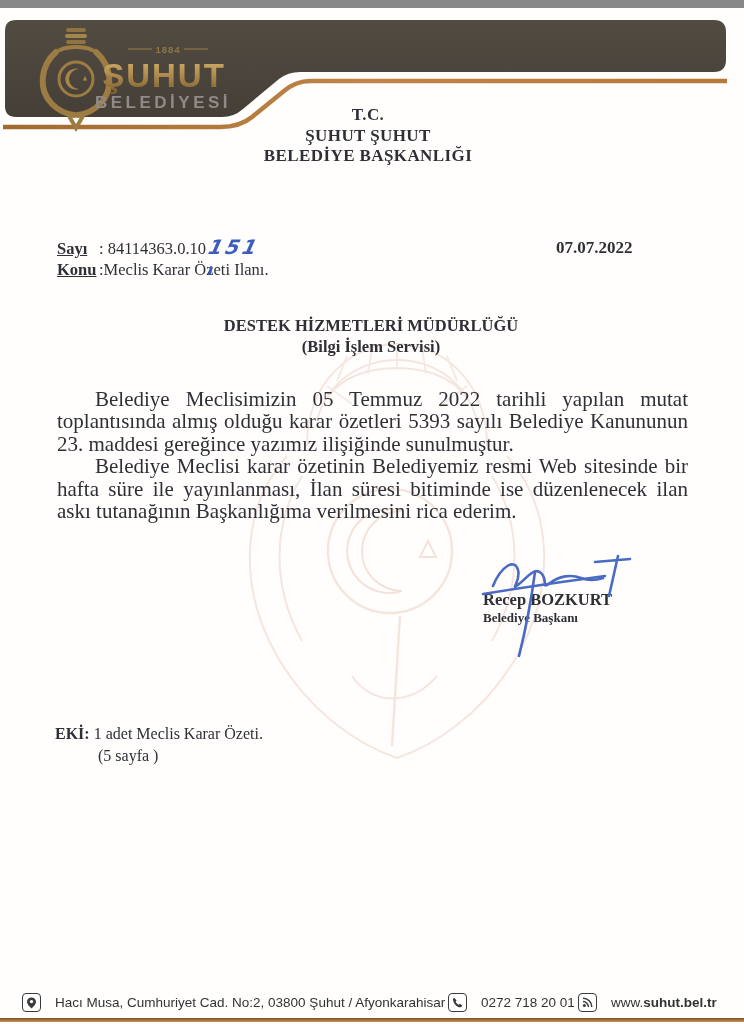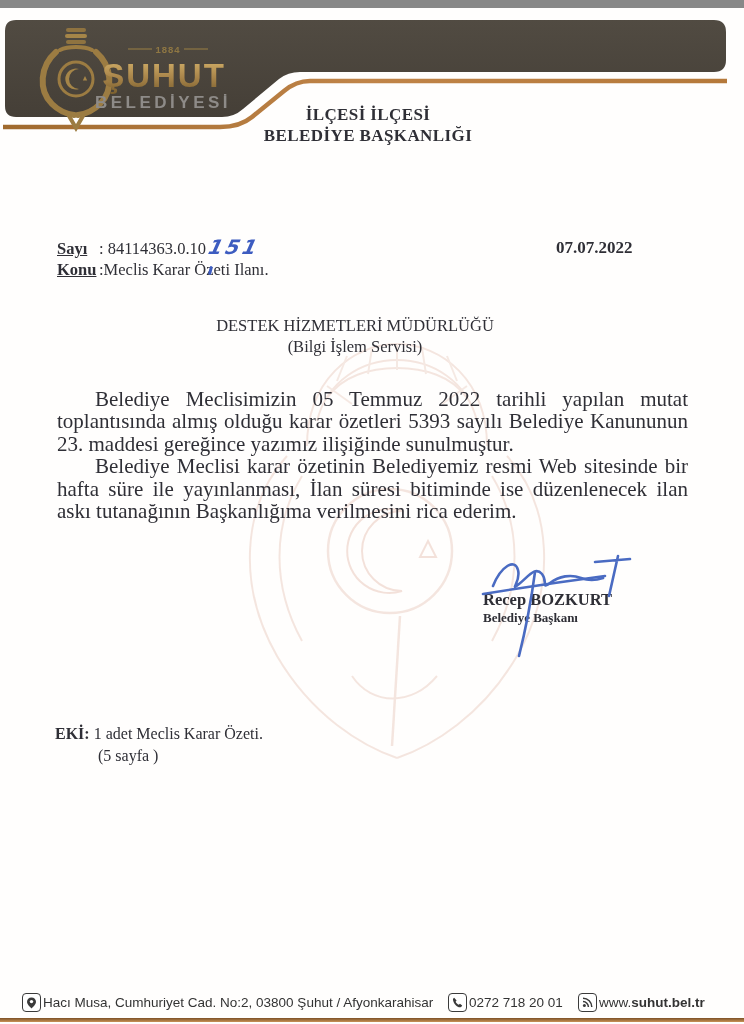--- a/index.html
+++ b/index.html
@@ -22,39 +22,39 @@
   .handwritten{
     display:inline-block;color:#3d5cc0;font-family:"DejaVu Sans",sans-serif;
     font-style:italic;font-weight:bold;font-size:20px;letter-spacing:3px;
     transform:skewX(-14deg);margin-left:3px;line-height:1;
   }
   .doc-date{position:absolute;top:230px;left:556px;font-weight:bold;font-size:17px;z-index:3;}
   .blue-tick{position:absolute;left:209px;top:258px;width:3px;height:9px;background:#3d5cc0;
     transform:rotate(14deg);border-radius:2px;z-index:3;}
   
   .subject{position:absolute;top:307px;left:0;width:710px;text-align:center;
-    font-weight:normal;font-size:16.5px;line-height:21px;z-index:3;}
+    font-weight:bold;font-size:16.5px;line-height:21px;z-index:3;padding-left:16px;}
   
   .body-text{position:absolute;top:380px;left:57px;width:631px;z-index:3;
     font-size:21px;line-height:22.4px;text-align:justify;}
   .body-text p{margin:0;text-indent:38px;}
   
   .watermark{position:absolute;left:232px;top:318px;z-index:1;opacity:.6;}
   
   .sig-svg{position:absolute;left:455px;top:530px;z-index:4;}
   .sig-name{position:absolute;left:483px;top:582px;font-weight:bold;font-size:16.5px;z-index:3;}
   .sig-title{position:absolute;left:483px;top:602px;font-weight:bold;font-size:13px;z-index:3;}
   
   .attachment{position:absolute;left:55px;top:715px;font-size:16px;line-height:22px;z-index:3;}
   .attachment .lbl{font-weight:bold;}
   .attachment .line2{margin-left:43px;}
   
   .footer{position:absolute;left:0;top:982px;width:744px;height:42px;z-index:3;
     font-family:"Liberation Sans",sans-serif;font-size:13.5px;color:#333;}
-  .footer-item{position:absolute;top:3px;display:flex;align-items:center;gap:2px;white-space:nowrap;text-align:center;}
+  .footer-item{position:absolute;top:3px;display:flex;align-items:center;gap:14px;white-space:nowrap;text-align:center;}
   .fi-address{left:22px;}
   .fi-phone{left:448px;}
   .fi-web{left:578px;}
   .icon-box{width:17px;height:17px;border:1.7px solid #3a3a3a;border-radius:4px;
     display:flex;align-items:center;justify-content:center;flex:0 0 auto;background:#fff;}
   .bold{font-weight:bold;}
   .footer-rule{position:absolute;left:0;top:1010px;width:744px;height:4px;
     background:linear-gradient(#7c5026,#c89257);}
 </style>
 </head>
@@ -134,21 +134,22 @@
       <circle cx="158" cy="225" r="62" stroke-width="2.5"></circle>
       <path d="M170 185 a42 42 0 1 0 0 80 a34 34 0 1 1 0 -80" stroke="#eccfc4"></path>
       <path d="M196 215 l8 16 -16 0 Z" stroke="#eccfc4"></path>
 
       <path d="M168 290 L160 420" stroke-width="2.5"></path>
       <path d="M120 350 C140 380 180 380 205 350"></path>
     </g>
   </svg>
 
   <div class="letterhead">
-    <div>İLÇESİ İLÇESİ</div>
+    <div>T.C.</div>
+    <div>ŞUHUT ŞUHUT</div>
     <div>BELEDİYE BAŞKANLIĞI</div>
   </div>
 
   <div class="meta">
     <div class="meta-row">
       <span class="meta-label">Sayı</span>
       <span>: 84114363.0.10</span>
       <span class="handwritten">151</span>
     </div>
     <div class="meta-row">

